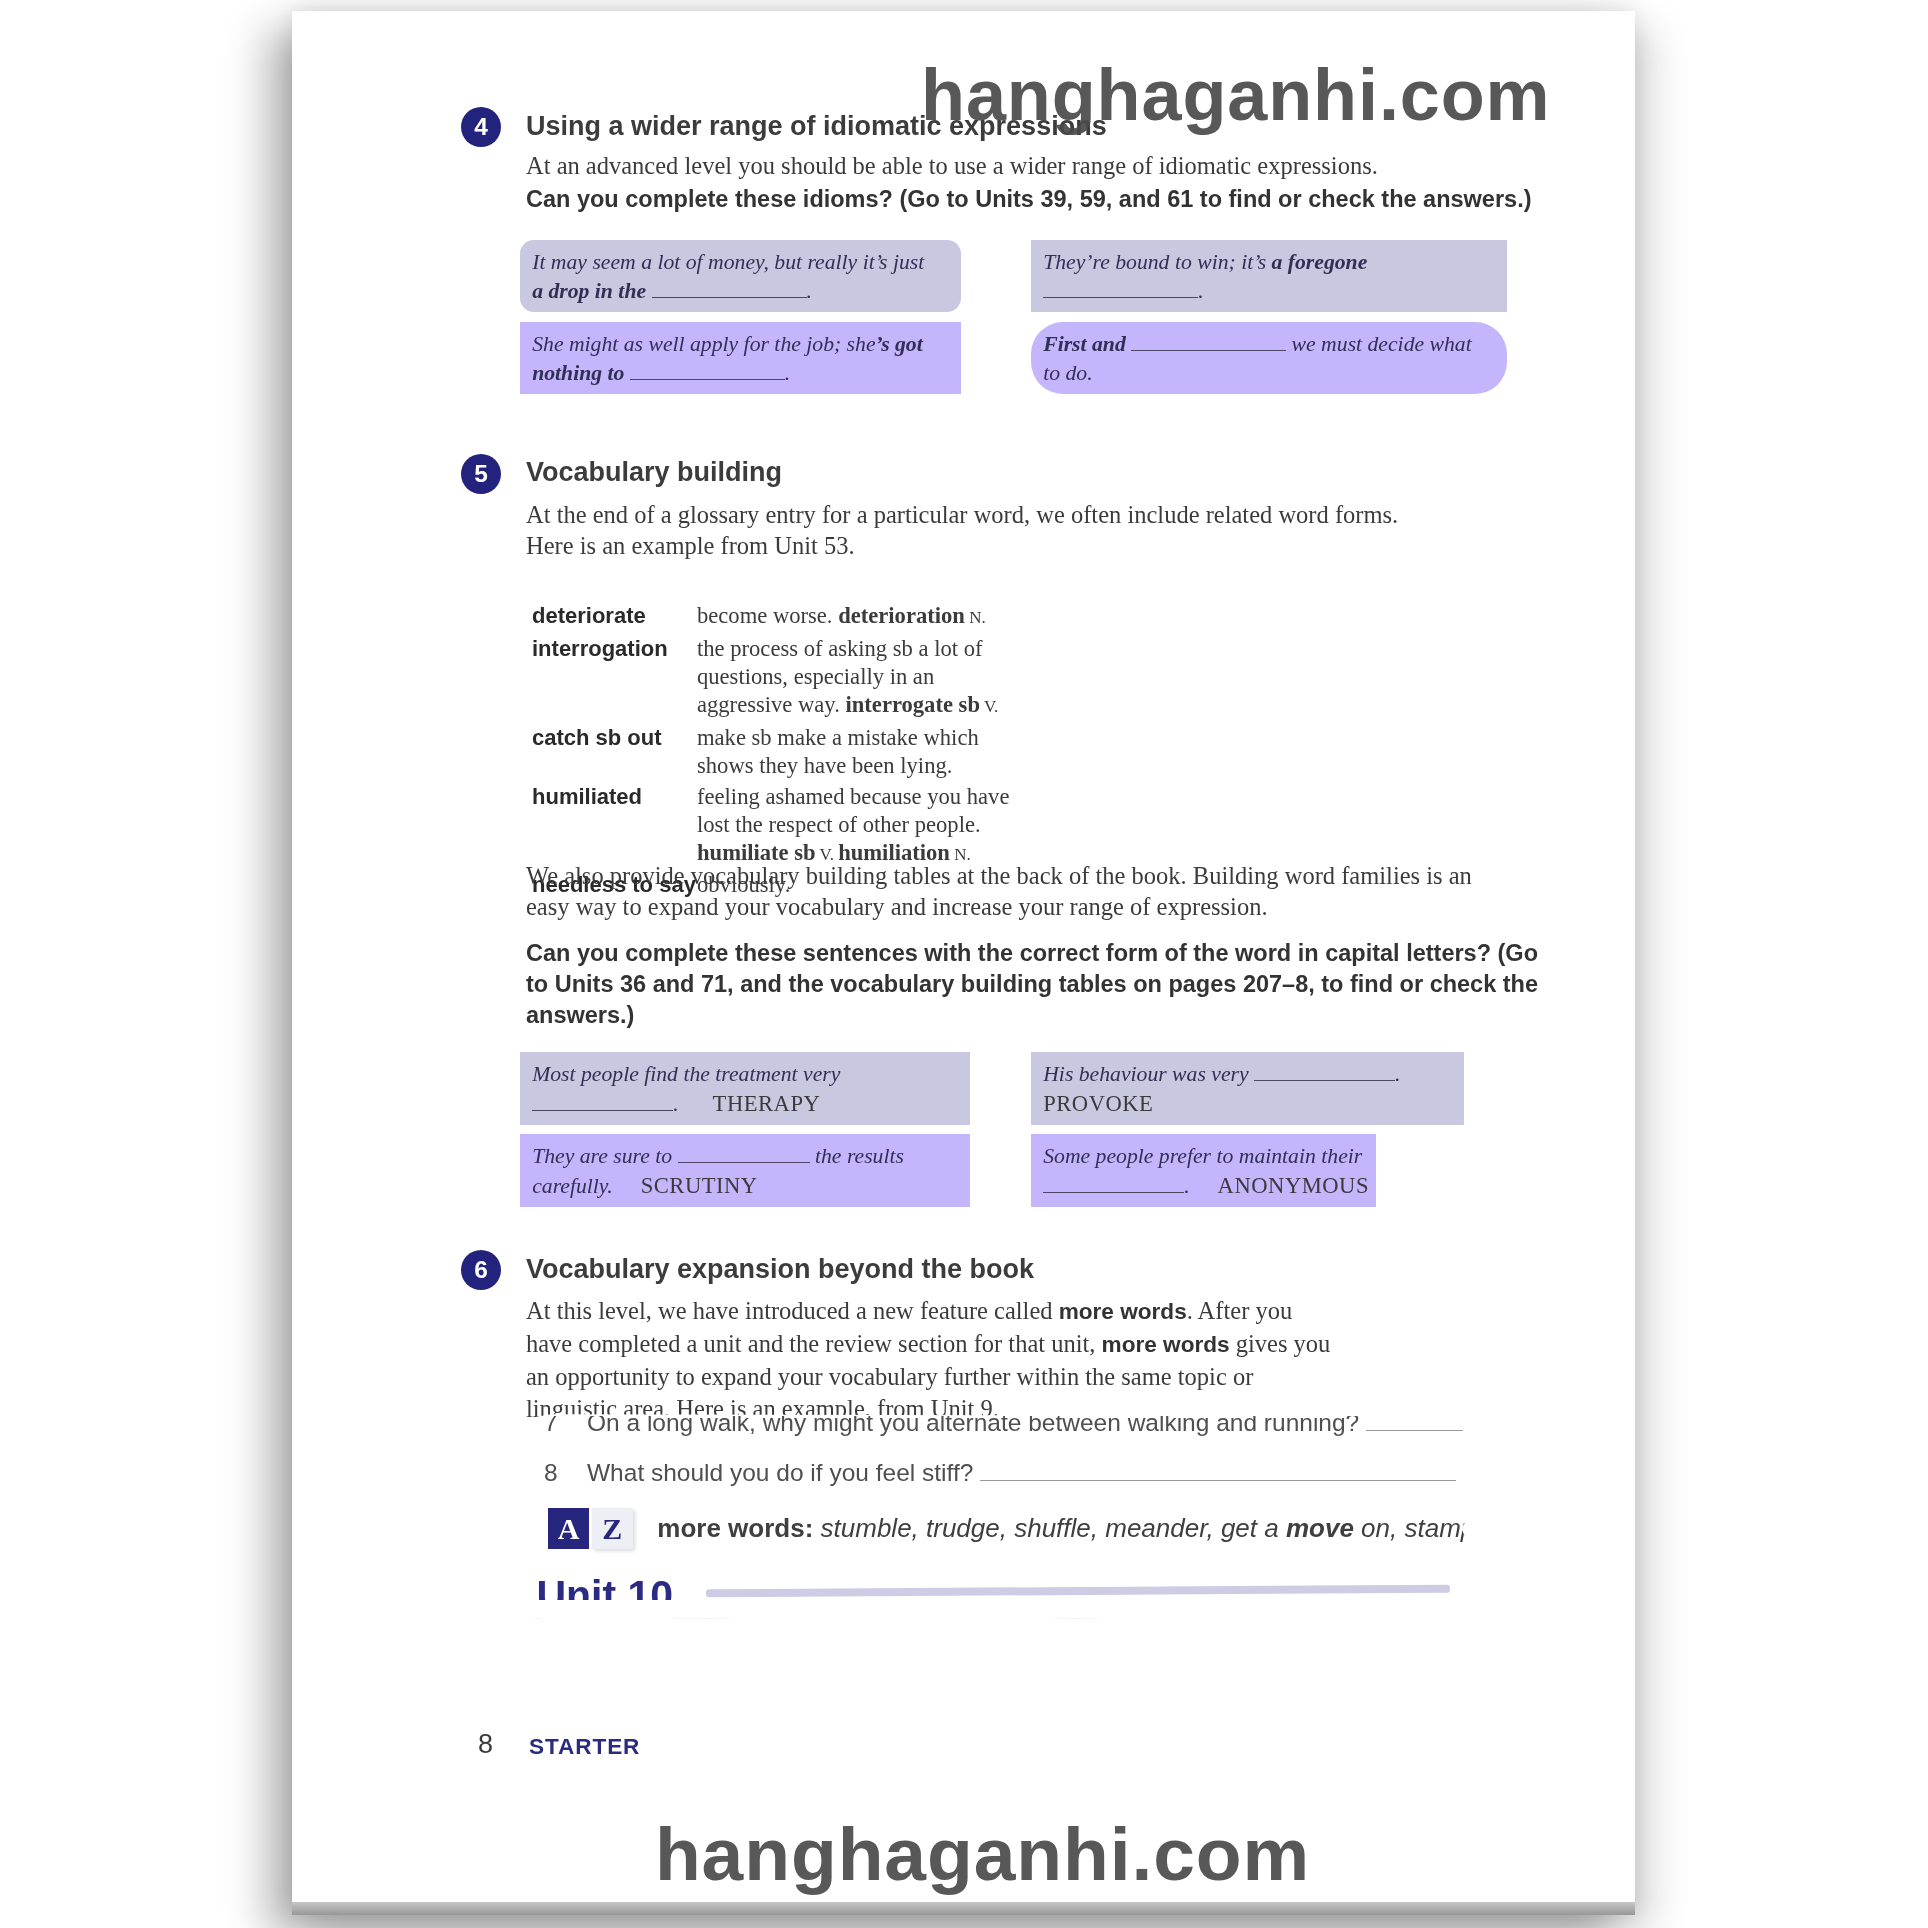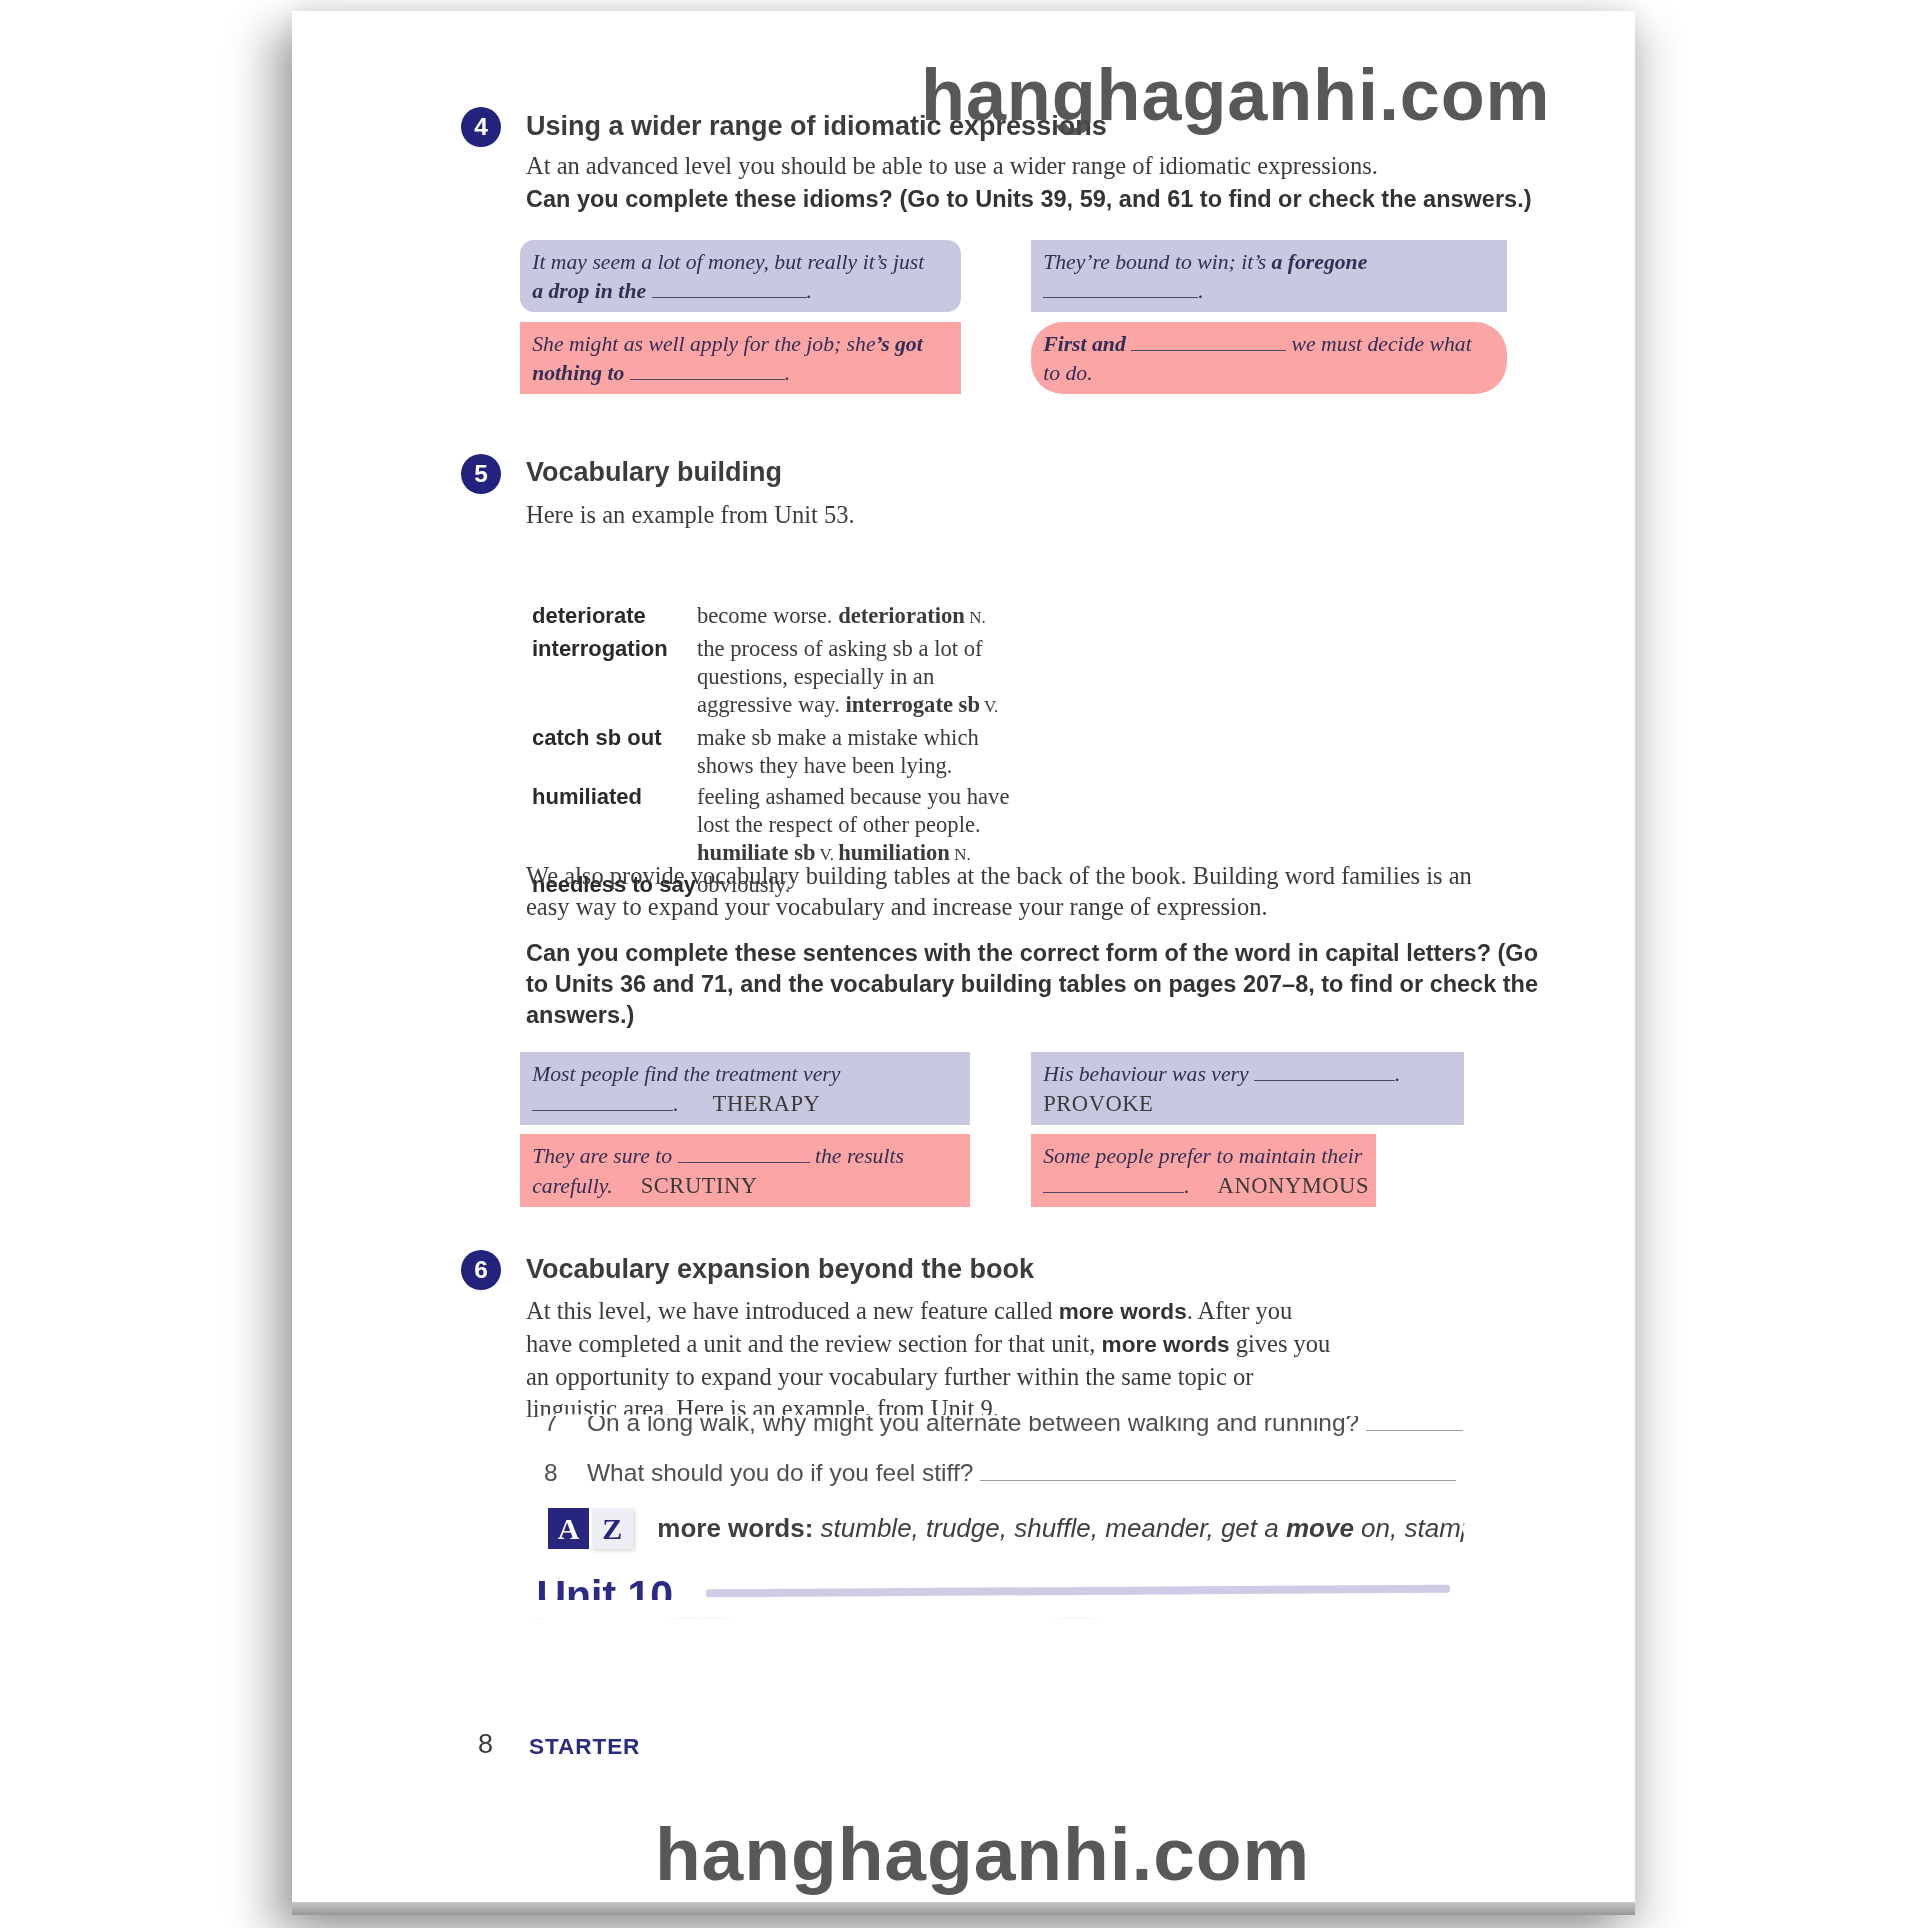--- a/index.html
+++ b/index.html
@@ -13,21 +13,21 @@
          display:flex;align-items:center;justify-content:center;font-size:24.5px;font-weight:700;z-index:2;}
   .sec-title{font-size:27px;font-weight:600;color:#3c3c3c;white-space:nowrap;}
   .serif{font-family:"Liberation Serif",serif;color:#3b3b3b;}
   .sansb{font-weight:600;color:#333;}
   .nowrap{white-space:nowrap;}
   .box{overflow:hidden;padding:7.5px 12.2px;box-sizing:border-box;
        font-family:"Liberation Serif",serif;font-style:italic;font-size:21.7px;line-height:29px;
        color:#322f55;white-space:nowrap;}
   .box b{font-weight:700;}
   .light{background:#c9c8e1;}
-  .dark{background:#fca5a5;}
+  .dark{background:#c4b5fd;}
   .blank{display:inline-block;border-bottom:1.9px solid #4a4766;height:3.8px;vertical-align:baseline;}
   .w165{width:155px;} .w150{width:141px;} .w140{width:132px;}
   .caps{font-style:normal;letter-spacing:0.5px;font-size:22.6px;color:#3a3a3a;}
   .glossary-bar{background:#1f1f7d;color:#fff;font-size:23.5px;font-weight:600;
                 line-height:35px;padding-left:13px;box-sizing:border-box;}
   .gloss-grid{display:grid;grid-template-columns:165px 325px;row-gap:2.8px;}
   .gterm{font-weight:700;font-size:22px;color:#2a2a2a;line-height:28px;}
   .gdef{font-family:"Liberation Serif",serif;font-size:22.6px;line-height:28px;color:#3b3b3b;}
   .gdef b{font-weight:700;}
   .nv{font-size:17px;}
@@ -83,20 +83,21 @@
     <div class="abs box dark" style="left:739px;top:311px;width:476px;height:72px;border-radius:32px;">
       <div><b>First and</b> <span class="blank w165"></span><span> we must decide what</span></div>
       <div><span>to do.</span></div>
     </div>
 
     <div class="abs badge" style="left:169px;top:443px;">
       <span>5</span>
     </div>
     <div class="abs sec-title" style="left:234px;top:446px;">Vocabulary building</div>
     <div class="abs serif nowrap" style="left:234px;top:488px;font-size:24.5px;line-height:31px;">
+      <div>At the end of a glossary entry for a particular word, we often include related word forms.</div>
       <div>Here is an example from Unit 53.</div>
     </div>
 
     <div class="abs gloss-grid" style="left:240px;top:591px;">
       <div class="gterm">deteriorate</div>
       <div class="gdef"><span>become worse. </span><b>deterioration</b><span class="nv"> N.</span></div>
       <div class="gterm">interrogation</div>
       <div class="gdef"><span>the process of asking sb a lot of questions, especially in an aggressive way. </span><b>interrogate sb</b><span class="nv"> V.</span></div>
       <div class="gterm">catch sb out</div>
       <div class="gdef"><span>make sb make a mistake which shows they have been lying.</span></div>

